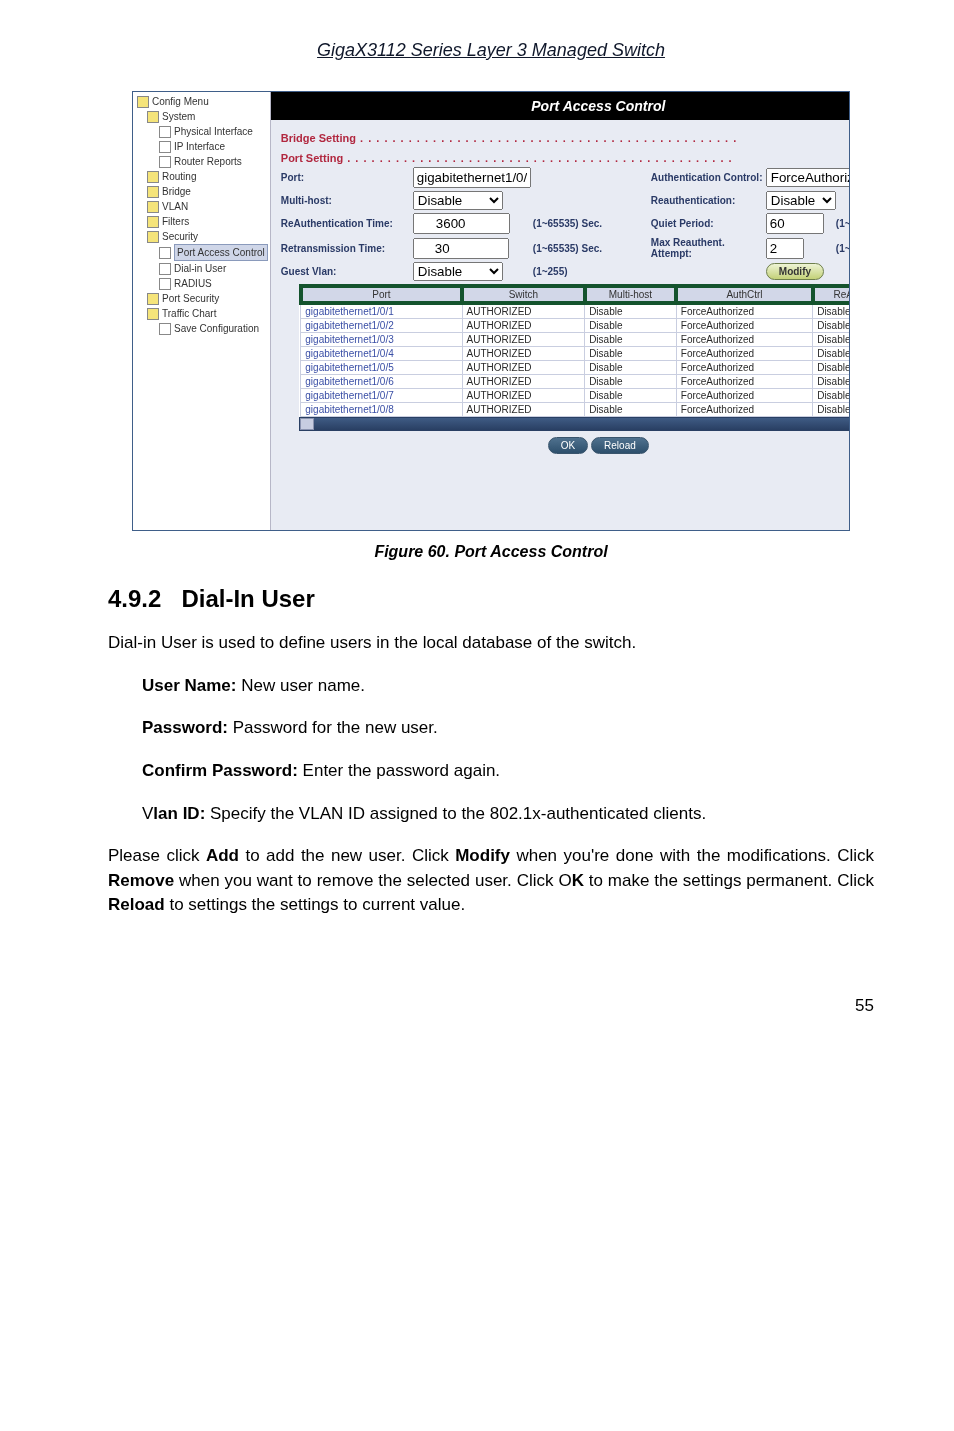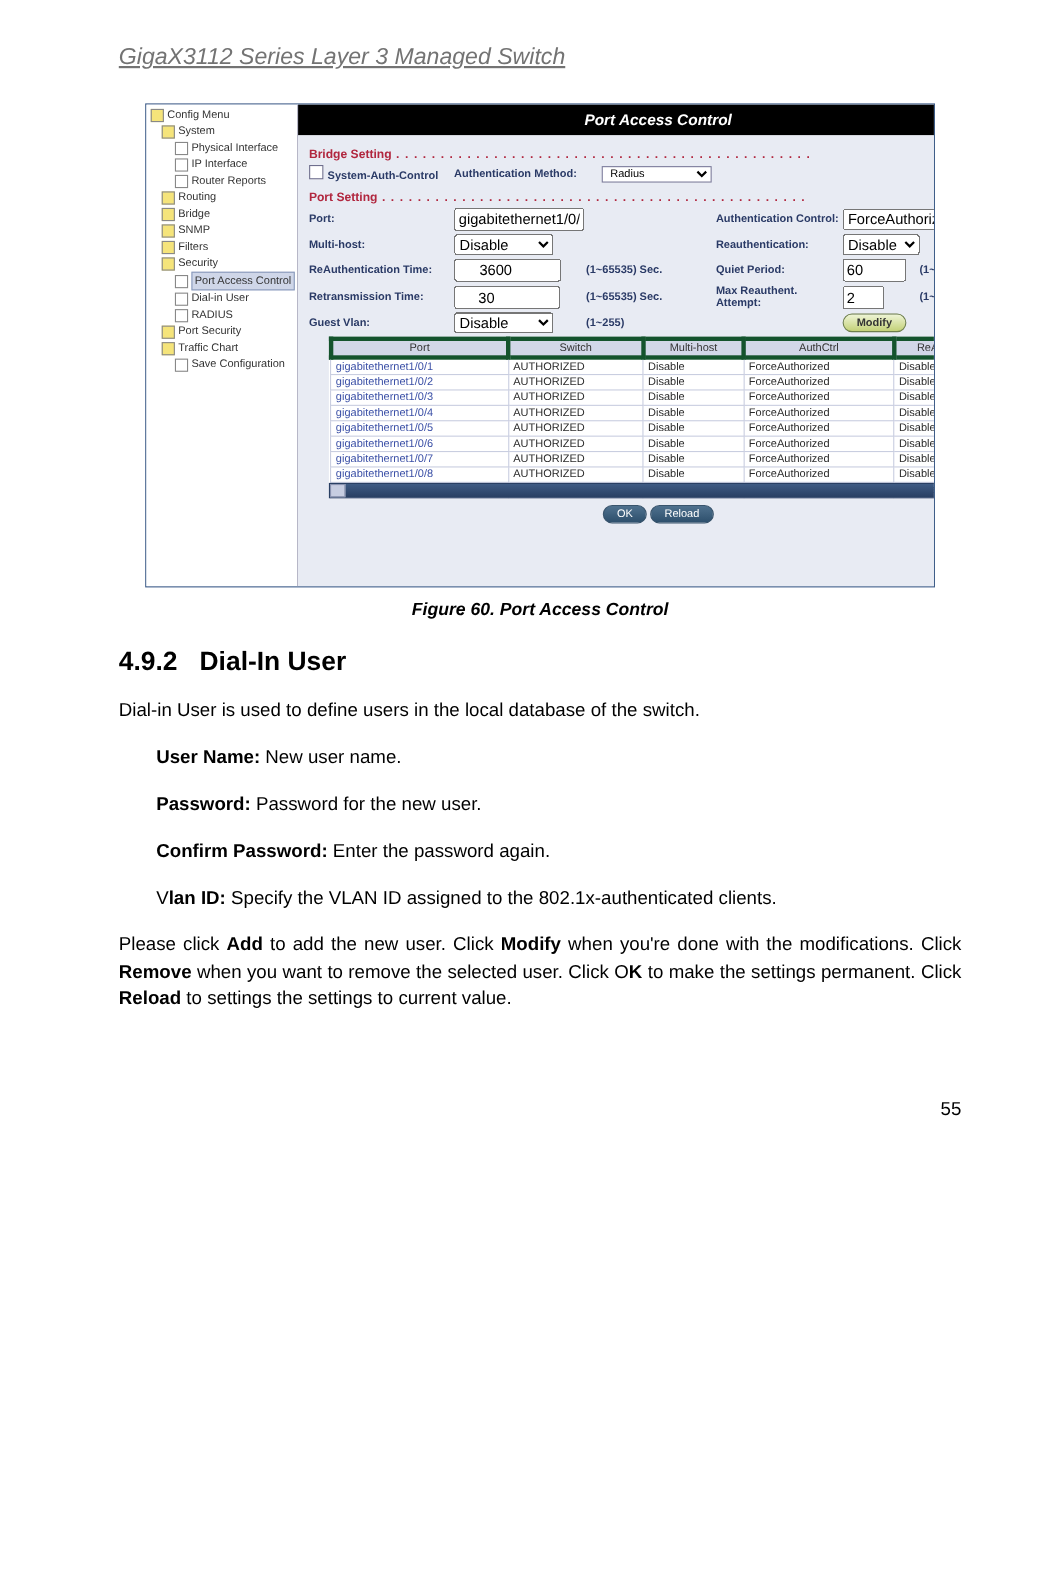--- a/index.html
+++ b/index.html
@@ -8,23 +8,23 @@
     background: #fff;
     color: #000;
     width: 954px;
   }
   .page {
     padding: 40px 80px 40px 108px;
     box-sizing: border-box;
   }
   .header-line {
     font-style: italic;
-    text-align: left;
-    font-size: 21px;
-    color: #737373;
+    text-align: center;
+    font-size: 18px;
+    color: #0f172a;
     text-decoration: underline;
     padding-bottom: 2px;
     margin-bottom: 28px;
   }
   
   .screenshot {
     width: 718px;
     height: 440px;
     margin: 10px auto;
     border: 1px solid #3f5e89;
@@ -147,21 +147,21 @@
       <div class="node indent1">
           <span class="icon folder"></span>
           <span>Routing</span>
         </div>
       <div class="node indent1">
           <span class="icon folder"></span>
           <span>Bridge</span>
         </div>
       <div class="node indent1">
           <span class="icon folder"></span>
-          <span>SNMP</span>
+          <span>VLAN</span>
         </div>
       <div class="node indent1">
           <span class="icon folder"></span>
           <span>Filters</span>
         </div>
       <div class="node indent1">
           <span class="icon folder"></span>
           <span>Security</span>
         </div>
       <div class="node indent2">
@@ -187,25 +187,20 @@
       <div class="node indent2">
           <span class="icon"></span>
           <span>Save Configuration</span>
         </div>
     </div>
 
     <div class="main">
       <div class="titlebar">Port Access Control</div>
       <div class="content">
         <div class="sect-title"><span>Bridge Setting</span><span class="dots"> . . . . . . . . . . . . . . . . . . . . . . . . . . . . . . . . . . . . . . . . . . . . . . .</span></div>
-        <div class="row">
-          <span class="lbl"><span class="cb"></span><span>System-Auth-Control</span></span>
-          <span style="min-width:134px;">Authentication Method:</span>
-          <select style="width:100px;"><option>Radius</option></select>
-        </div>
 
         <div class="sect-title"><span>Port Setting</span><span class="dots"> . . . . . . . . . . . . . . . . . . . . . . . . . . . . . . . . . . . . . . . . . . . . . . . .</span></div>
 
         <div class="rowgrid">
           <span>Port:</span>
           <input type="text" style="width: 110px;" value="gigabitethernet1/0/1">
           <span></span>
           <span>Authentication Control:</span>
           <select style="width:120px; grid-column:5/7;"><option>ForceAuthorized</option></select>
         </div>

